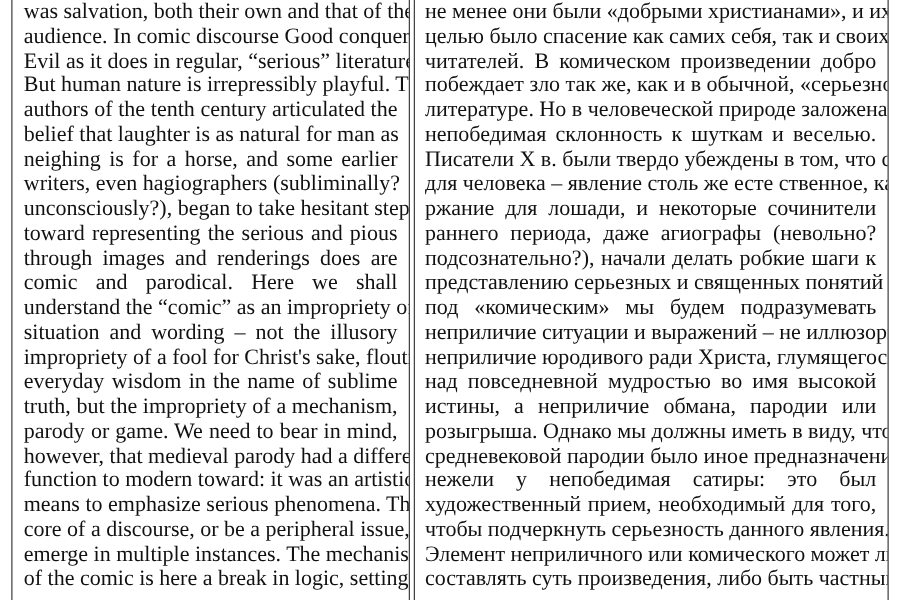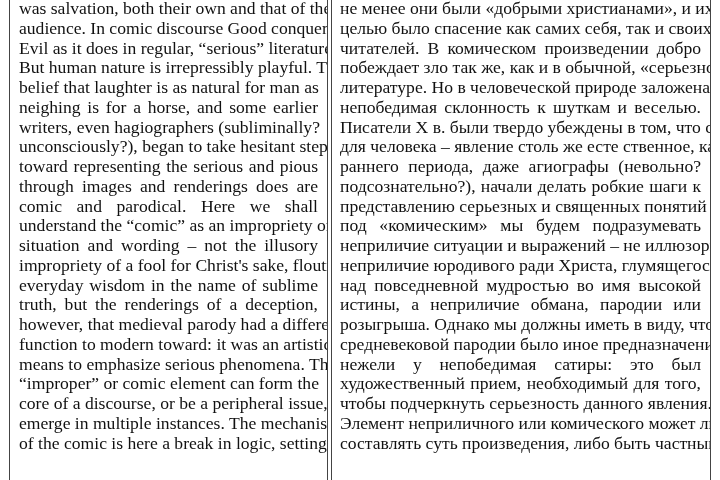--- a/index.html
+++ b/index.html
@@ -54,53 +54,55 @@
 </head>
 <body>
 
 <div class="page">
   <div class="col col-left">
     <div class="text">
       <span class="line">was salvation, both their own and that of their</span>
       <span class="line">audience. In comic discourse Good conquers</span>
       <span class="line">Evil as it does in regular, “serious” literature.</span>
       <span class="line">But human nature is irrepressibly playful. The</span>
+      <span class="line">authors of the tenth century articulated the</span>
       <span class="line">belief that laughter is as natural for man as</span>
       <span class="line">neighing is for a horse, and some earlier</span>
       <span class="line">writers, even hagiographers (subliminally?</span>
       <span class="line">unconsciously?), began to take hesitant steps</span>
       <span class="line">toward representing the serious and pious</span>
       <span class="line">through images and renderings does are</span>
       <span class="line">comic and parodical. Here we shall</span>
       <span class="line">understand the “comic” as an impropriety of</span>
       <span class="line">situation and wording – not the illusory</span>
       <span class="line">impropriety of a fool for Christ's sake, flouting</span>
       <span class="line">everyday wisdom in the name of sublime</span>
-      <span class="line">truth, but the renderings of a deception,</span>
+      <span class="line">truth, but the impropriety of a mechanism,</span>
+      <span class="line">parody or game. We need to bear in mind,</span>
       <span class="line">however, that medieval parody had a different</span>
       <span class="line">function to modern toward: it was an artistic</span>
       <span class="line">means to emphasize serious phenomena. The</span>
-      <span class="line">“improper” or comic element can form the</span>
       <span class="line">core of a discourse, or be a peripheral issue, or</span>
       <span class="line">emerge in multiple instances. The mechanism</span>
       <span class="line">of the comic is here a break in logic, setting up</span>
 
     </div>
   </div>
 
   <div class="col col-right">
     <div class="text">
       <span class="line">не менее они были «добрыми христианами», и их</span>
       <span class="line">целью было спасение как самих себя, так и своих</span>
       <span class="line">читателей. В комическом произведении добро</span>
       <span class="line">побеждает зло так же, как и в обычной, «серьезной»</span>
       <span class="line">литературе. Но в человеческой природе заложена</span>
       <span class="line">непобедимая склонность к шуткам и веселью.</span>
       <span class="line">Писатели X в. были твердо убеждены в том, что смех</span>
       <span class="line">для человека – явление столь же есте ственное, как</span>
+      <span class="line">ржание для лошади, и некоторые сочинители</span>
       <span class="line">раннего периода, даже агиографы (невольно?</span>
       <span class="line">подсознательно?), начали делать робкие шаги к</span>
       <span class="line">представлению серьезных и священных понятий в</span>
       <span class="line">под «комическим» мы будем подразумевать</span>
       <span class="line">неприличие ситуации и выражений – не иллюзорное</span>
       <span class="line">неприличие юродивого ради Христа, глумящегося</span>
       <span class="line">над повседневной мудростью во имя высокой</span>
       <span class="line">истины, а неприличие обмана, пародии или</span>
       <span class="line">розыгрыша. Однако мы должны иметь в виду, что у</span>
       <span class="line">средневековой пародии было иное предназначение,</span>

